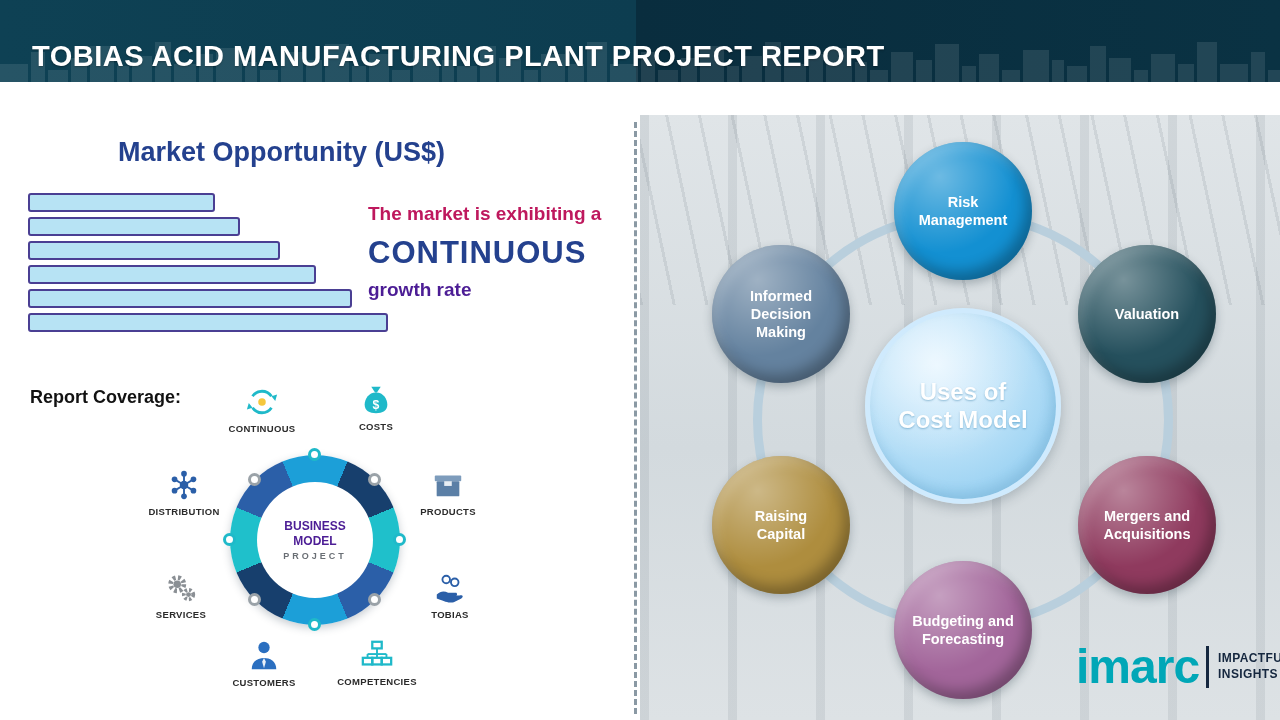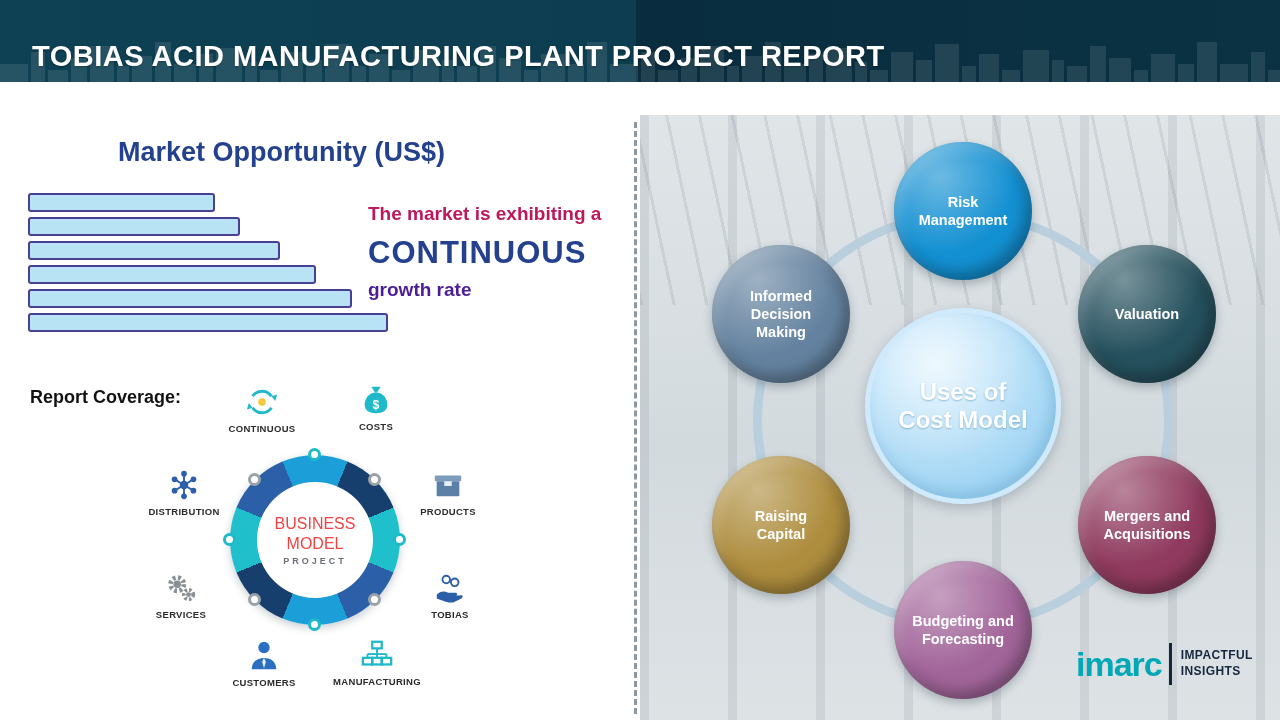--- a/index.html
+++ b/index.html
@@ -38,21 +38,21 @@
     position:absolute; inset:0; border-radius:50%;
     background:conic-gradient(from -22.5deg,
       #1c9fd8 0 45deg, #173f6d 45deg 90deg, #1fc0cb 90deg 135deg, #2b5fa8 135deg 180deg,
       #1c9fd8 180deg 225deg, #173f6d 225deg 270deg, #1fc0cb 270deg 315deg, #2b5fa8 315deg 360deg);
     box-shadow:0 3px 8px rgba(30,50,70,0.25);
   }
   .bm-hole {
     position:absolute; inset:27px; border-radius:50%; background:#ffffff;
     display:flex; flex-direction:column; align-items:center; justify-content:center;
   }
-  .bm-c1,.bm-c2 { font-size:16px; font-weight:normal; color:#ef4444; line-height:1.2; }
+  .bm-c1,.bm-c2 { font-size:12px; font-weight:bold; color:#4c1d95; line-height:1.2; }
   .bm-c3 { font-size:9px; font-weight:bold; color:#6a6f75; letter-spacing:3px; margin-top:3px; }
   .bm-dot {
     position:absolute; width:13px; height:13px; border-radius:50%;
     background:#ffffff; border:3px solid #1fb9c9;
   }
   .bm-dot.gray { border-color:#9aa2a8; }
 
   .bm-item { position:absolute; width:100px; text-align:center; }
   .bm-icon { height:38px; display:flex; align-items:flex-end; justify-content:center; }
   .bm-label { font-size:9.5px; font-weight:bold; color:#2b2b2b; letter-spacing:0.3px; margin-top:4px; }
@@ -104,21 +104,21 @@
   .s1 { left:438px; top:130px; }
   .s2 { left:438px; top:341px; }
   .s3 { left:254px; top:446px; }
   .s4 { left:72px;  top:341px; }
   .s5 { left:72px;  top:130px; }
   .s2 span { width:112px; }
   .s4 span { width:90px; }
 
   
   .logo { position:absolute; left:436px; top:528px; display:flex; align-items:center; z-index:4; }
-  .brand { font-size:34px; font-weight:bold; color:#00a7b7; letter-spacing:-1px; line-height:1; }
+  .brand { font-size:48px; font-weight:bold; color:#00a7b7; letter-spacing:-1px; line-height:1; }
   .logo-sep { width:3px; height:42px; background:#15273f; margin:0 9px 0 7px; }
   .tagline { display:flex; flex-direction:column; justify-content:center; }
   .tagline div { font-size:12px; font-weight:bold; color:#15273f; letter-spacing:0.4px; line-height:1.3; }
 </style>
 </head>
 <body>
 
 <div class="header">
   <h1>TOBIAS ACID MANUFACTURING PLANT PROJECT REPORT</h1>
   <svg class="skyline" id="skyline" viewBox="0 0 1280 50" preserveAspectRatio="none">
@@ -324,21 +324,21 @@
             <line x1="8" y1="17" x2="28" y2="17"></line>
           <line x1="8" y1="17" x2="8" y2="21"></line>
             <line x1="28" y1="17" x2="28" y2="21"></line>
             <line x1="18" y1="17" x2="18" y2="21"></line>
         </g>
         <rect x="3" y="21" width="10" height="7" fill="none" stroke="#1fb9c9" stroke-width="2.4"></rect>
         <rect x="13" y="21" width="10" height="7" fill="none" stroke="#1fb9c9" stroke-width="2.4"></rect>
         <rect x="23" y="21" width="10" height="7" fill="none" stroke="#1fb9c9" stroke-width="2.4"></rect>
       </svg>
     </div>
-    <div class="bm-label">MANUFACTURING</div>
+    <div class="bm-label">COMPETENCIES</div>
   </div>
 </div>
 
 <div class="divider"></div>
 
 <div class="right-panel">
   <div class="orbit-ring"></div>
 
   <div class="bubble center" style="background: radial-gradient(circle at 36% 28%, rgb(227, 244, 255) 0%, rgb(159, 212, 243) 72%);">
     <span>Uses of Cost Model</span>

